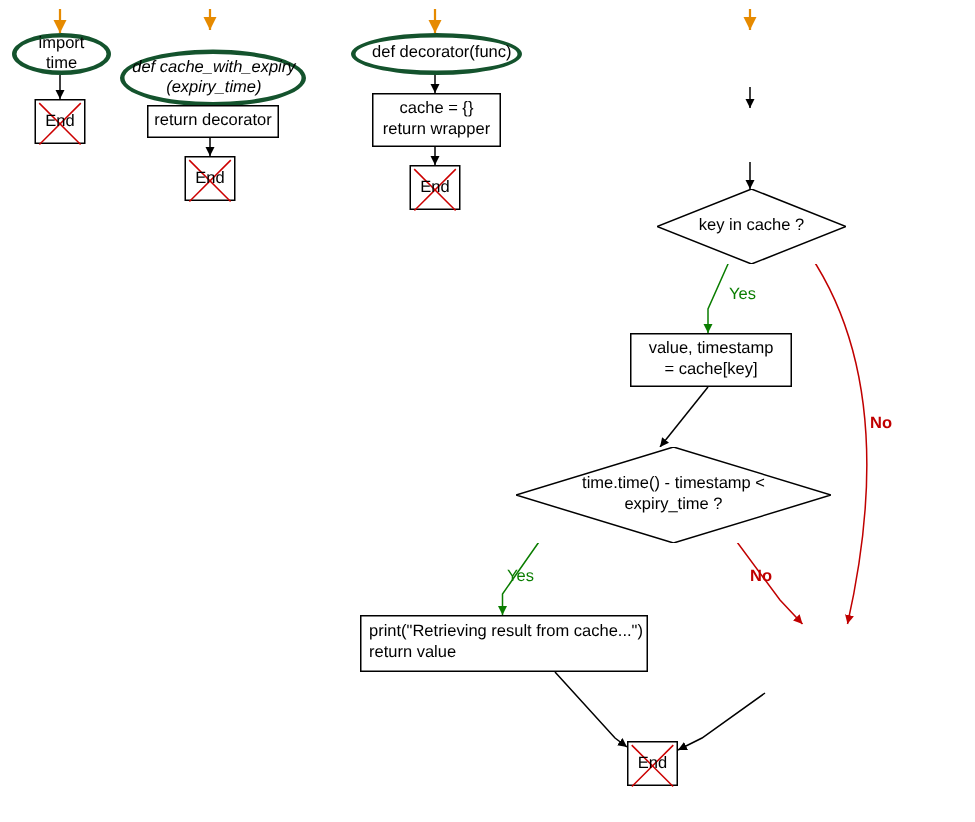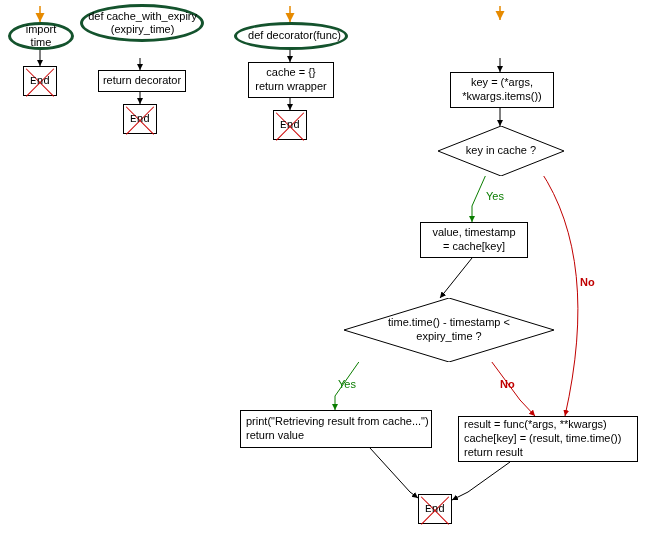--- a/index.html
+++ b/index.html
@@ -75,21 +75,20 @@
   }
   .endbox .cross1::before { transform: translateX(-50%) rotate(45deg); }
   .endbox .cross2::before { transform: translateX(-50%) rotate(-45deg); }
   .endbox .lbl {
     position: absolute;
     left: 0; top: 50%;
     width: 100%;
     transform: translateY(-50%);
     text-align: center;
     font-size: 11px;
-    font-family: Liberation Mono, monospace;
   }
   .diamond {
     position: absolute;
     background: #fff;
   }
   .diamond svg {
     position: absolute;
     left: 0; top: 0;
   }
   .diamond .dtxt {
@@ -162,21 +161,21 @@
 
   <div class="node ellipse" style="left:8px; top:22px; width:66px; height:28px;">
     <span>import time</span>
   </div>
   <div class="node endbox" style="left:23px; top:66px;">
     <div class="cross1"></div>
       <div class="cross2"></div>
     <div class="lbl">End</div>
   </div>
 
-  <div class="node ellipse" style="left:80px; top:4px; width:124px; height:38px;">
+  <div class="node ellipse" style="left:80px; top:33px; width:124px; height:38px;font-style:italic;">
     <span style="white-space:pre;">def cache_with_expiry
 (expiry_time)</span>
   </div>
   <div class="node rect" style="left:98px; top:70px; width:88px; height:22px;">
     <span>return decorator</span>
   </div>
   <div class="node endbox" style="left:123px; top:104px;">
     <div class="cross1"></div>
       <div class="cross2"></div>
     <div class="lbl">End</div>
@@ -188,24 +187,20 @@
   <div class="node rect" style="left:248px; top:62px; width:86px; height:36px;">
     <span>cache = {}
 return wrapper</span>
   </div>
   <div class="node endbox" style="left:273px; top:110px;">
     <div class="cross1"></div>
       <div class="cross2"></div>
     <div class="lbl">End</div>
   </div>
 
-  <div class="node rect" style="left:450px; top:72px; width:104px; height:36px;">
-    <span>key = (*args,
-*kwargs.items())</span>
-  </div>
 
   <div class="diamond" style="left:438px; top:126px; width:126px; height:50px;">
     <svg width="126" height="50">
         <polygon points="63,0 126,25 63,50 0,25" fill="#fff" stroke="#000"></polygon>
       </svg>
     <div class="dtxt">key in cache ?</div>
   </div>
 
   <div class="node rect" style="left:420px; top:222px; width:108px; height:36px;">
     <span>value, timestamp
@@ -218,25 +213,20 @@
       </svg>
     <div class="dtxt">time.time() - timestamp &lt;
 expiry_time ?</div>
   </div>
 
   <div class="node rect" style="left:240px; top:410px; width:192px; height:38px; text-align:left; justify-content:flex-start;">
     <span>print("Retrieving result from cache...")
 return value</span>
   </div>
 
-  <div class="node rect" style="left:458px; top:416px; width:180px; height:46px; text-align:left; justify-content:flex-start;">
-    <span>result = func(*args, **kwargs)
-cache[key] = (result, time.time())
-return result</span>
-  </div>
 
   <div class="node endbox" style="left:418px; top:494px;">
     <div class="cross1"></div>
       <div class="cross2"></div>
     <div class="lbl">End</div>
   </div>
 
   <div class="edge-label yes" style="left:486px; top:190px;">Yes</div>
   <div class="edge-label no" style="left:580px; top:276px;">No</div>
   <div class="edge-label yes" style="left:338px; top:378px;">Yes</div>

